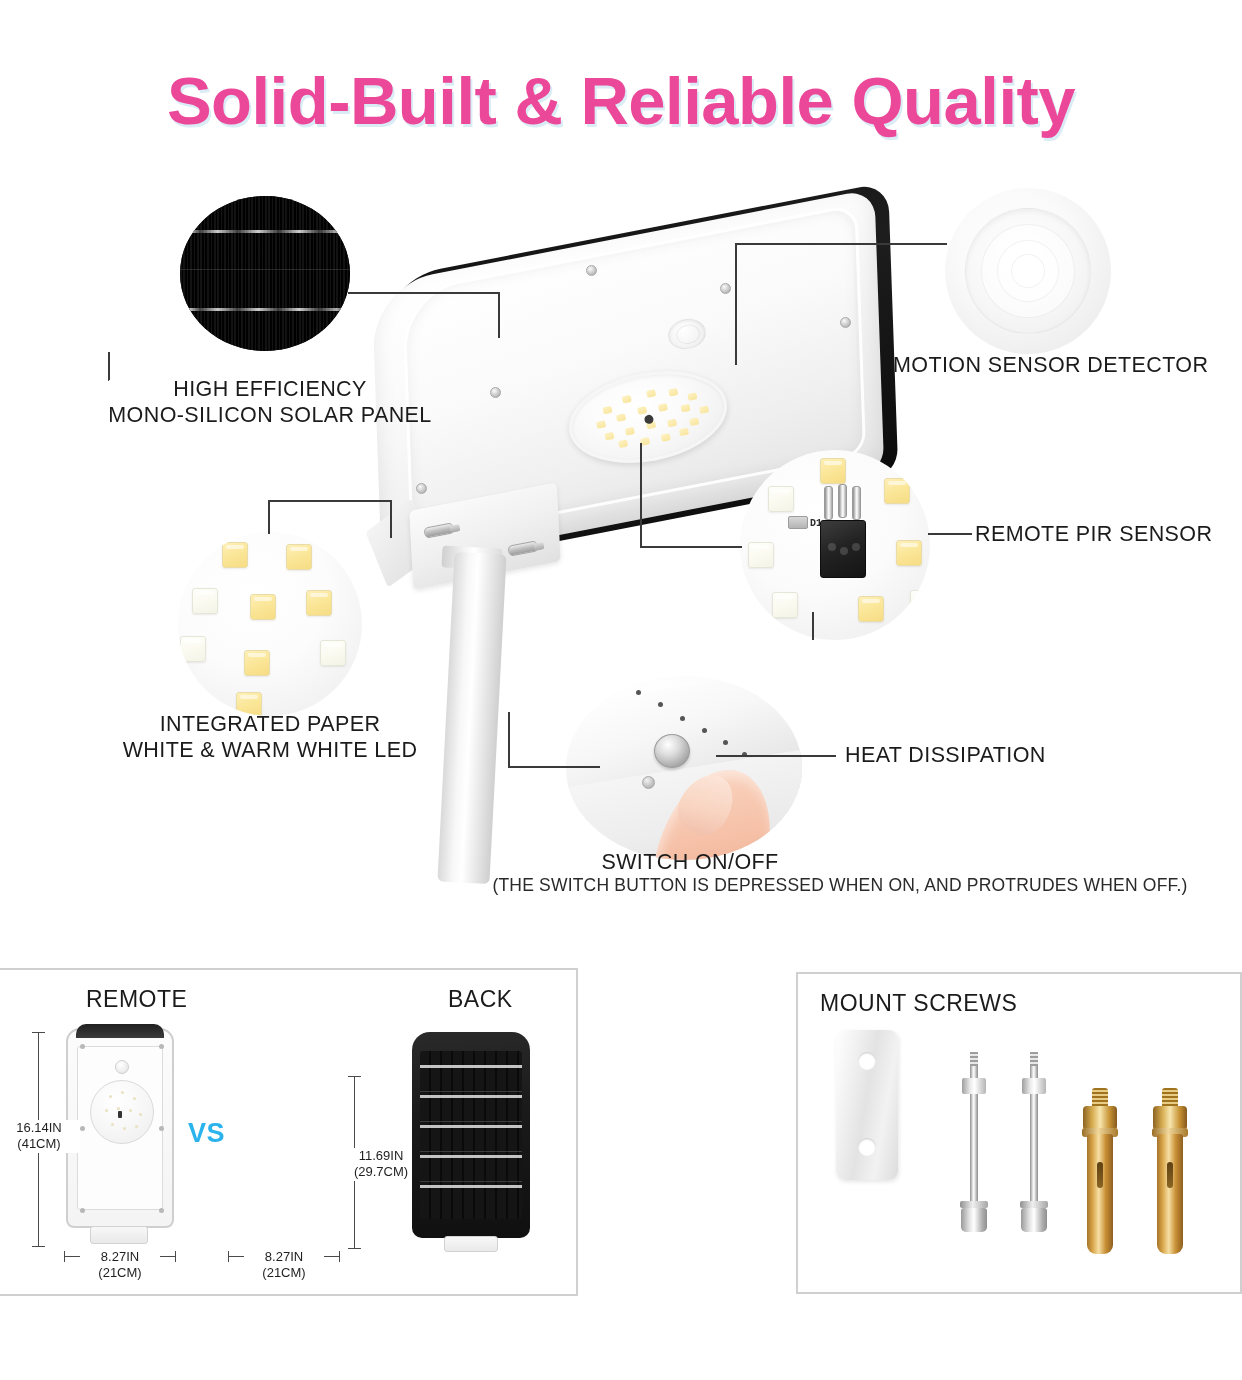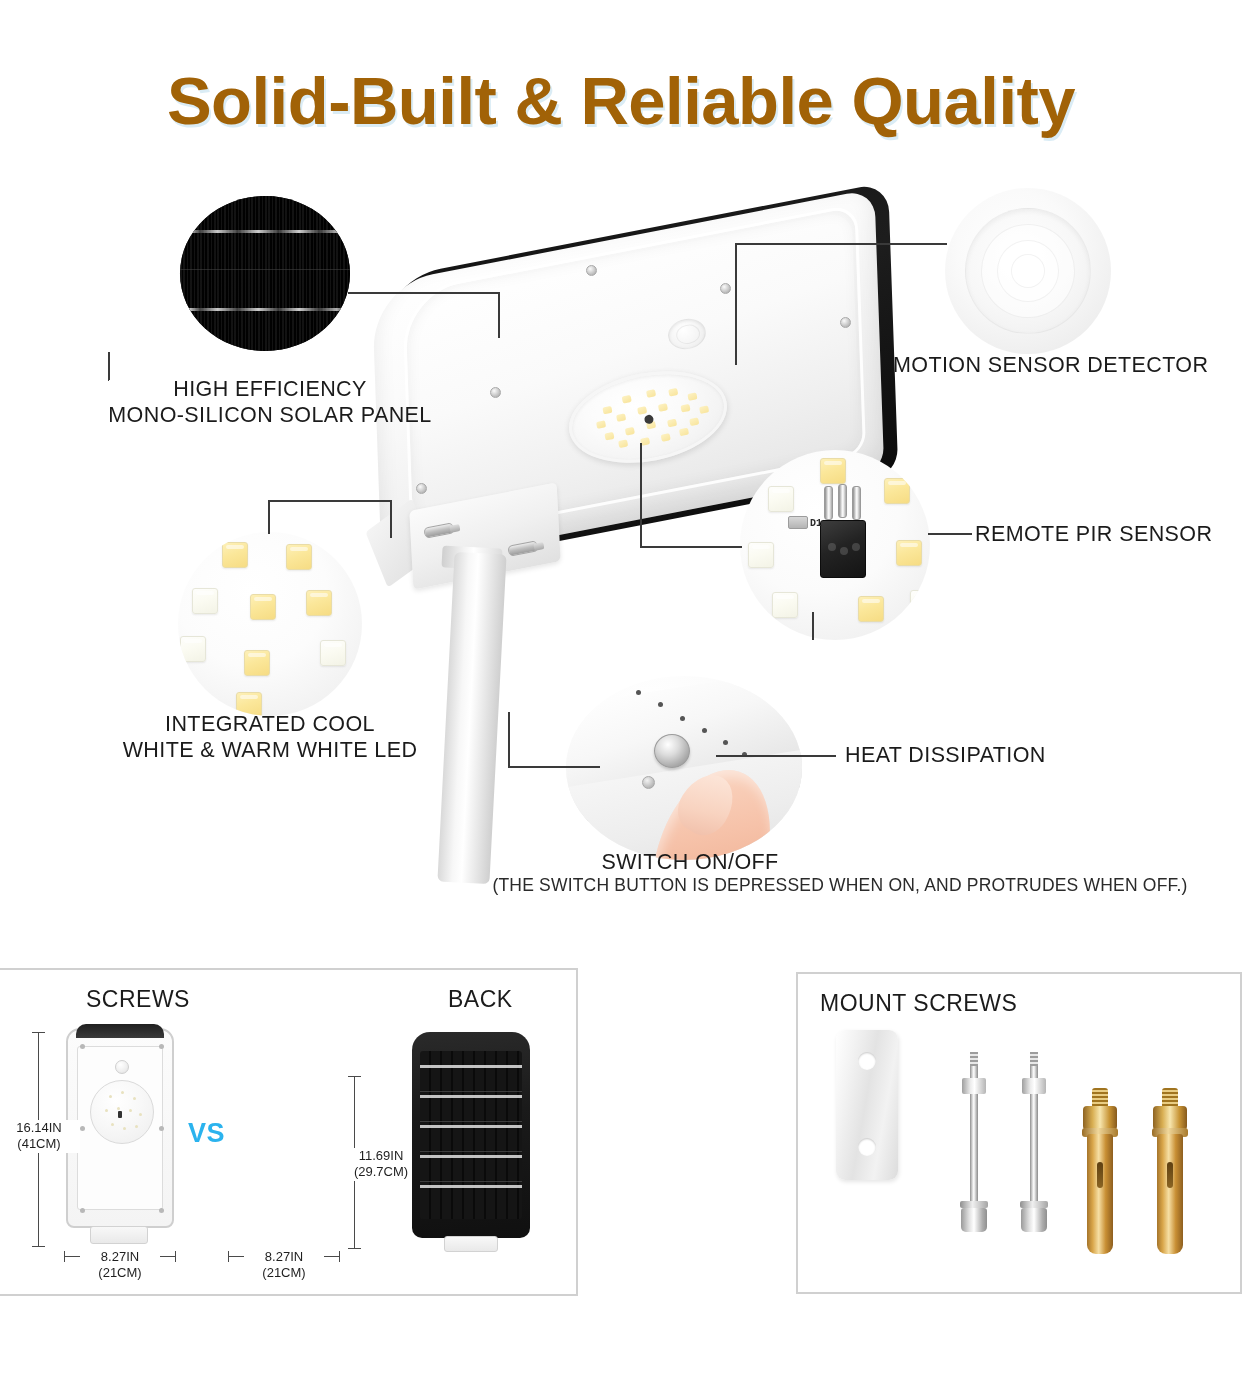--- a/index.html
+++ b/index.html
@@ -10,21 +10,21 @@
     font-family: "Liberation Sans", sans-serif;
     overflow: hidden;
   }
   #page { position: relative; width: 1242px; height: 1380px; background:#fff; }
 
   
   .title {
     position: absolute; left: 0; top: 62px; width: 1242px;
     text-align: center;
     font-size: 67px; font-weight: 700; letter-spacing: -0.5px;
-    color: #a16207;
+    color: #ec4899;
     text-shadow: 2px 3px 0 rgba(150,200,225,0.35);
     white-space: nowrap;
   }
 
   
   .lbl {
     position: absolute;
     font-size: 21.5px; font-weight: 400; color: #1b1b1b;
     letter-spacing: 0.4px; white-space: nowrap; line-height: 1.22;
   }
@@ -532,21 +532,21 @@
     <div class="led" style="left:128px; top:58px;"></div>
     <div class="led cool" style="left:2px; top:104px;"></div>
     <div class="led" style="left:66px; top:118px;"></div>
     <div class="led cool" style="left:142px; top:108px;"></div>
     <div class="led" style="left:58px; top:160px;"></div>
   </div>
   <div class="ln v" style="left:268px; top:500px; height:34px;"></div>
   <div class="ln h" style="left:268px; top:500px; width:124px;"></div>
   <div class="ln v" style="left:390px; top:500px; height:38px;"></div>
   <div class="lbl two center" style="left:60px; top:712px; width:420px;">
-    <div>INTEGRATED COOL</div>
+    <div>INTEGRATED PAPER</div>
     <div>WHITE &amp; WARM WHITE LED</div>
   </div>
 
   <div class="bubble switch-photo" style="left:566px; top:676px; width:236px; height:184px;">
     <div class="sw-body"></div>
     <div class="sw-body2"></div>
     <div class="vent" style="left:70px; top:14px;"></div>
     <div class="vent" style="left:92px; top:26px;"></div>
     <div class="vent" style="left:114px; top:40px;"></div>
     <div class="vent" style="left:136px; top:52px;"></div>
@@ -563,21 +563,21 @@
   <div class="lbl" style="left:845px; top:742px;">HEAT DISSIPATION</div>
 
   <div class="ln v" style="left:508px; top:712px; height:56px;"></div>
   <div class="ln h" style="left:508px; top:766px; width:92px;"></div>
 
   <div class="lbl center" style="left:500px; top:849px; width:380px;">SWITCH ON/OFF</div>
   <div class="lbl small center" style="left:440px; top:875px; width:800px;">(THE SWITCH BUTTON IS DEPRESSED WHEN ON, AND PROTRUDES WHEN OFF.)</div>
 
   <div class="panel" style="left:-4px; top:968px; width:582px; height:328px;">
 
-    <div class="panel-title" style="left:88px; top:16px;">SCREWS</div>
+    <div class="panel-title" style="left:88px; top:16px;">REMOTE</div>
     <div class="panel-title" style="left:450px; top:16px;">BACK</div>
 
     <div class="prod-front" style="left:68px; top:58px; width:108px; height:200px;">
       <div class="prod-front-top"></div>
       <div class="prod-inner"></div>
       <div class="prod-sensor" style="left:47px; top:30px;"></div>
       <div class="prod-lens" style="left:22px; top:50px; width:64px; height:64px;">
         <div class="prod-lens-dot" style="left:18px; top:14px;"></div>
         <div class="prod-lens-dot" style="left:30px; top:10px;"></div>
         <div class="prod-lens-dot" style="left:42px; top:16px;"></div>

